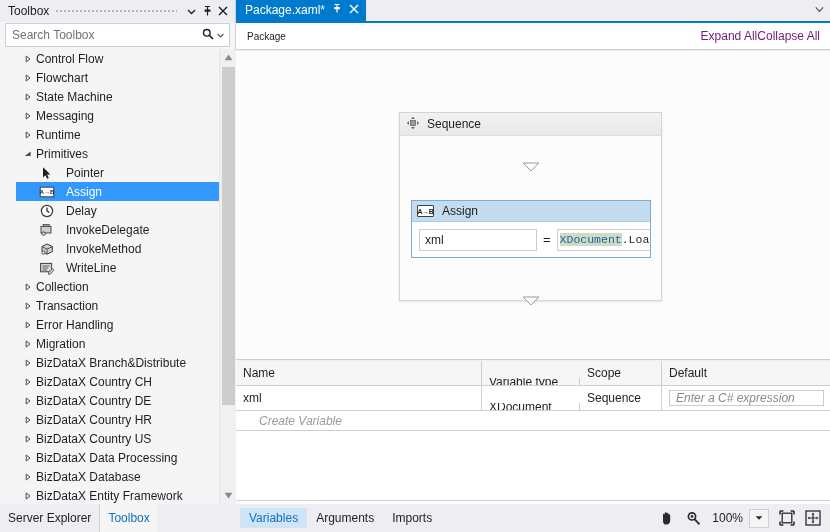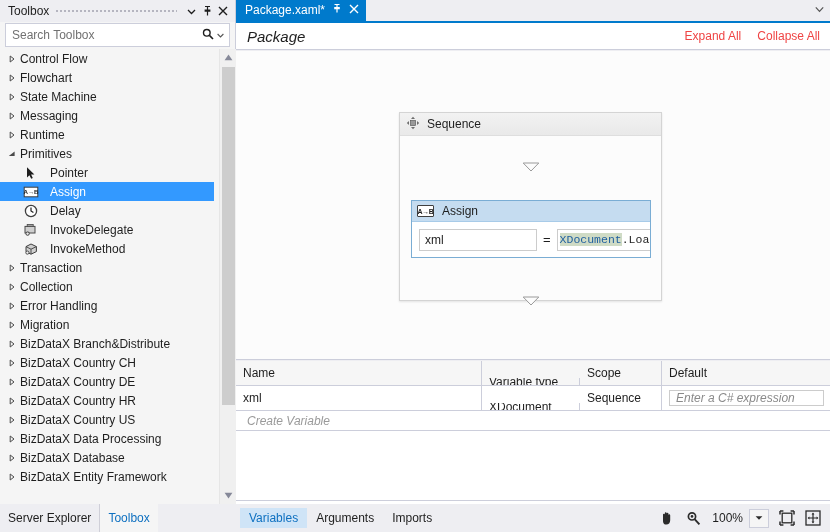--- a/index.html
+++ b/index.html
@@ -47,21 +47,21 @@
     font-family: "Liberation Sans", sans-serif; font-size: 12px;
     color: #717171; padding: 0 4px 0 6px;
   }
   .tb-search-input::placeholder { color: #717171; opacity: 1; }
   .tb-search-icons { display: flex; align-items: center; padding-right: 5px; gap: 3px; }
 
   .tb-tree {
     position: absolute; left: 0; top: 49px; width: 236px; height: 455px;
     overflow: hidden; background: #f5f5f5;
   }
-  .tb-scroll-area { position: absolute; left: 0; top: 0; width: 219px; height: 455px; overflow: hidden; }
+  .tb-scroll-area { position: absolute; left: 16px; top: 0; width: 219px; height: 455px; overflow: hidden; }
   .tb-row {
     height: 19px; display: flex; align-items: center;
     padding-left: 6px; white-space: nowrap; font-size: 12px; color: #1e1e1e;
   }
   .tb-row.child { padding-left: 22px; }
   .tb-row.selected { background: #3399ff; color: #ffffff; width: 214px; }
   .tw-arrow {
     width: 12px; display: inline-flex; align-items: center; justify-content: center;
     font-size: 8px; color: #5a5a5a; line-height: 1;
   }
@@ -116,23 +116,23 @@
   .tabstrip-spacer { flex: 1; }
   .tabstrip-chevron {
     width: 22px; height: 23px; display: flex; align-items: center; justify-content: center;
     color: #555; font-size: 9px;
   }
 
   .breadcrumb-bar {
     height: 27px; background: #ffffff; display: flex; align-items: center;
     padding: 0 10px 0 11px; border-bottom: 1px solid #cccedb;
   }
-  .breadcrumb-text { font-size: 15px; color: #1e1e1e; font-style: italic; }
+  .breadcrumb-text { font-size: 10px; color: #1e1e1e; }
   .bc-spacer { flex: 1; }
-  .bc-link { font-size: 12px; color: #ef4444; margin-left: 16px; }
+  .bc-link { font-size: 12px; color: #701a75; }
 
   .canvas {
     position: absolute; left: 0; top: 51px; width: 594px; height: 309px;
     background: #fcfcfc; border-bottom: 1px solid #cccedb; overflow: hidden;
   }
 
   
   .seq {
     position: absolute; left: 163px; top: 61px; width: 263px; height: 189px;
     background: #fcfcfc; border: 1px solid #d4d4d4;
@@ -201,21 +201,21 @@
   }
   .vg-data { border-bottom: 1px solid #cccedb; }
   .vg-c1 { width: 246px; } .vg-c2 { width: 98px; margin-top: 17px; }
   .vg-c3 { width: 82px; } .vg-c4 { width: 167px; border-right: none; }
   .vg-default-box {
     width: 155px; height: 16px; border: 1px solid #cccccc; background: #ffffff;
     display: flex; align-items: center; padding-left: 6px;
     font-style: italic; color: #8a8a8a; font-size: 12px;
   }
   .vg-create {
-    height: 20px; display: flex; align-items: center; padding-left: 11px;
+    height: 20px; display: flex; align-items: center; padding-left: 23px;
     font-style: italic; color: #9a9a9a; font-size: 12px;
     border-bottom: 1px solid #cccedb;
   }
   .vg-blank { height: 70px; border-bottom: 1px solid #cccedb; background: #ffffff; }
 
   
   .statusbar {
     position: absolute; left: 0; bottom: 0; width: 594px; height: 28px;
     background: #eeeef2; display: flex; align-items: center; padding-left: 4px;
   }
@@ -369,35 +369,45 @@
           <div class="tb-row child">
             <span class="tb-ico">
               <svg width="16" height="14" viewBox="0 0 16 14">
                 <path d="M3 4.6 L8 2 L13.4 4.6 L13.4 9.6 L8 12.2 L3 9.6 Z" fill="#cfcfcf" stroke="#3f3f3f" stroke-width="1"></path>
                 <path d="M3 4.6 L8 7.2 L13.4 4.6 M8 7.2 V12.2" stroke="#3f3f3f" stroke-width="0.9" fill="none"></path>
                 <circle cx="4.4" cy="10.6" r="1.6" fill="#efefef" stroke="#3f3f3f" stroke-width="0.9"></circle>
               </svg>
             </span>
             <span class="tb-label">InvokeMethod</span>
           </div>
+          <div class="tb-row child">
+            <span class="tb-ico">
+              <svg width="16" height="14" viewBox="0 0 16 14">
+                <rect x="1.6" y="2.4" width="11" height="8.4" fill="#d8d8d8" stroke="#3f3f3f" stroke-width="1"></rect>
+                <path d="M3.4 5 H10.6 M3.4 7 H9 M3.4 9 H8" stroke="#555" stroke-width="0.9"></path>
+                <path d="M9.8 11.6 L13.6 7.8 L15 9.2 L11.2 13 L9.4 13.2 Z" fill="#efefef" stroke="#3f3f3f" stroke-width="0.9"></path>
+              </svg>
+            </span>
+            <span class="tb-label">WriteLine</span>
+          </div>
+          <div class="tb-row">
+            <span class="tw-arrow">
+              <svg width="8" height="8" viewBox="0 0 8 8">
+                <path d="M2.2 1 L6 4 L2.2 7 Z" fill="none" stroke="#4a4a4a" stroke-width="1"></path>
+              </svg>
+            </span>
+            <span class="tb-label">Collection</span>
+          </div>
           <div class="tb-row">
             <span class="tw-arrow">
               <svg width="8" height="8" viewBox="0 0 8 8">
                 <path d="M2.2 1 L6 4 L2.2 7 Z" fill="none" stroke="#4a4a4a" stroke-width="1"></path>
               </svg>
             </span>
             <span class="tb-label">Transaction</span>
-          </div>
-          <div class="tb-row">
-            <span class="tw-arrow">
-              <svg width="8" height="8" viewBox="0 0 8 8">
-                <path d="M2.2 1 L6 4 L2.2 7 Z" fill="none" stroke="#4a4a4a" stroke-width="1"></path>
-              </svg>
-            </span>
-            <span class="tb-label">Collection</span>
           </div>
           <div class="tb-row">
             <span class="tw-arrow">
               <svg width="8" height="8" viewBox="0 0 8 8">
                 <path d="M2.2 1 L6 4 L2.2 7 Z" fill="none" stroke="#4a4a4a" stroke-width="1"></path>
               </svg>
             </span>
             <span class="tb-label">Error Handling</span>
           </div>
           <div class="tb-row">

